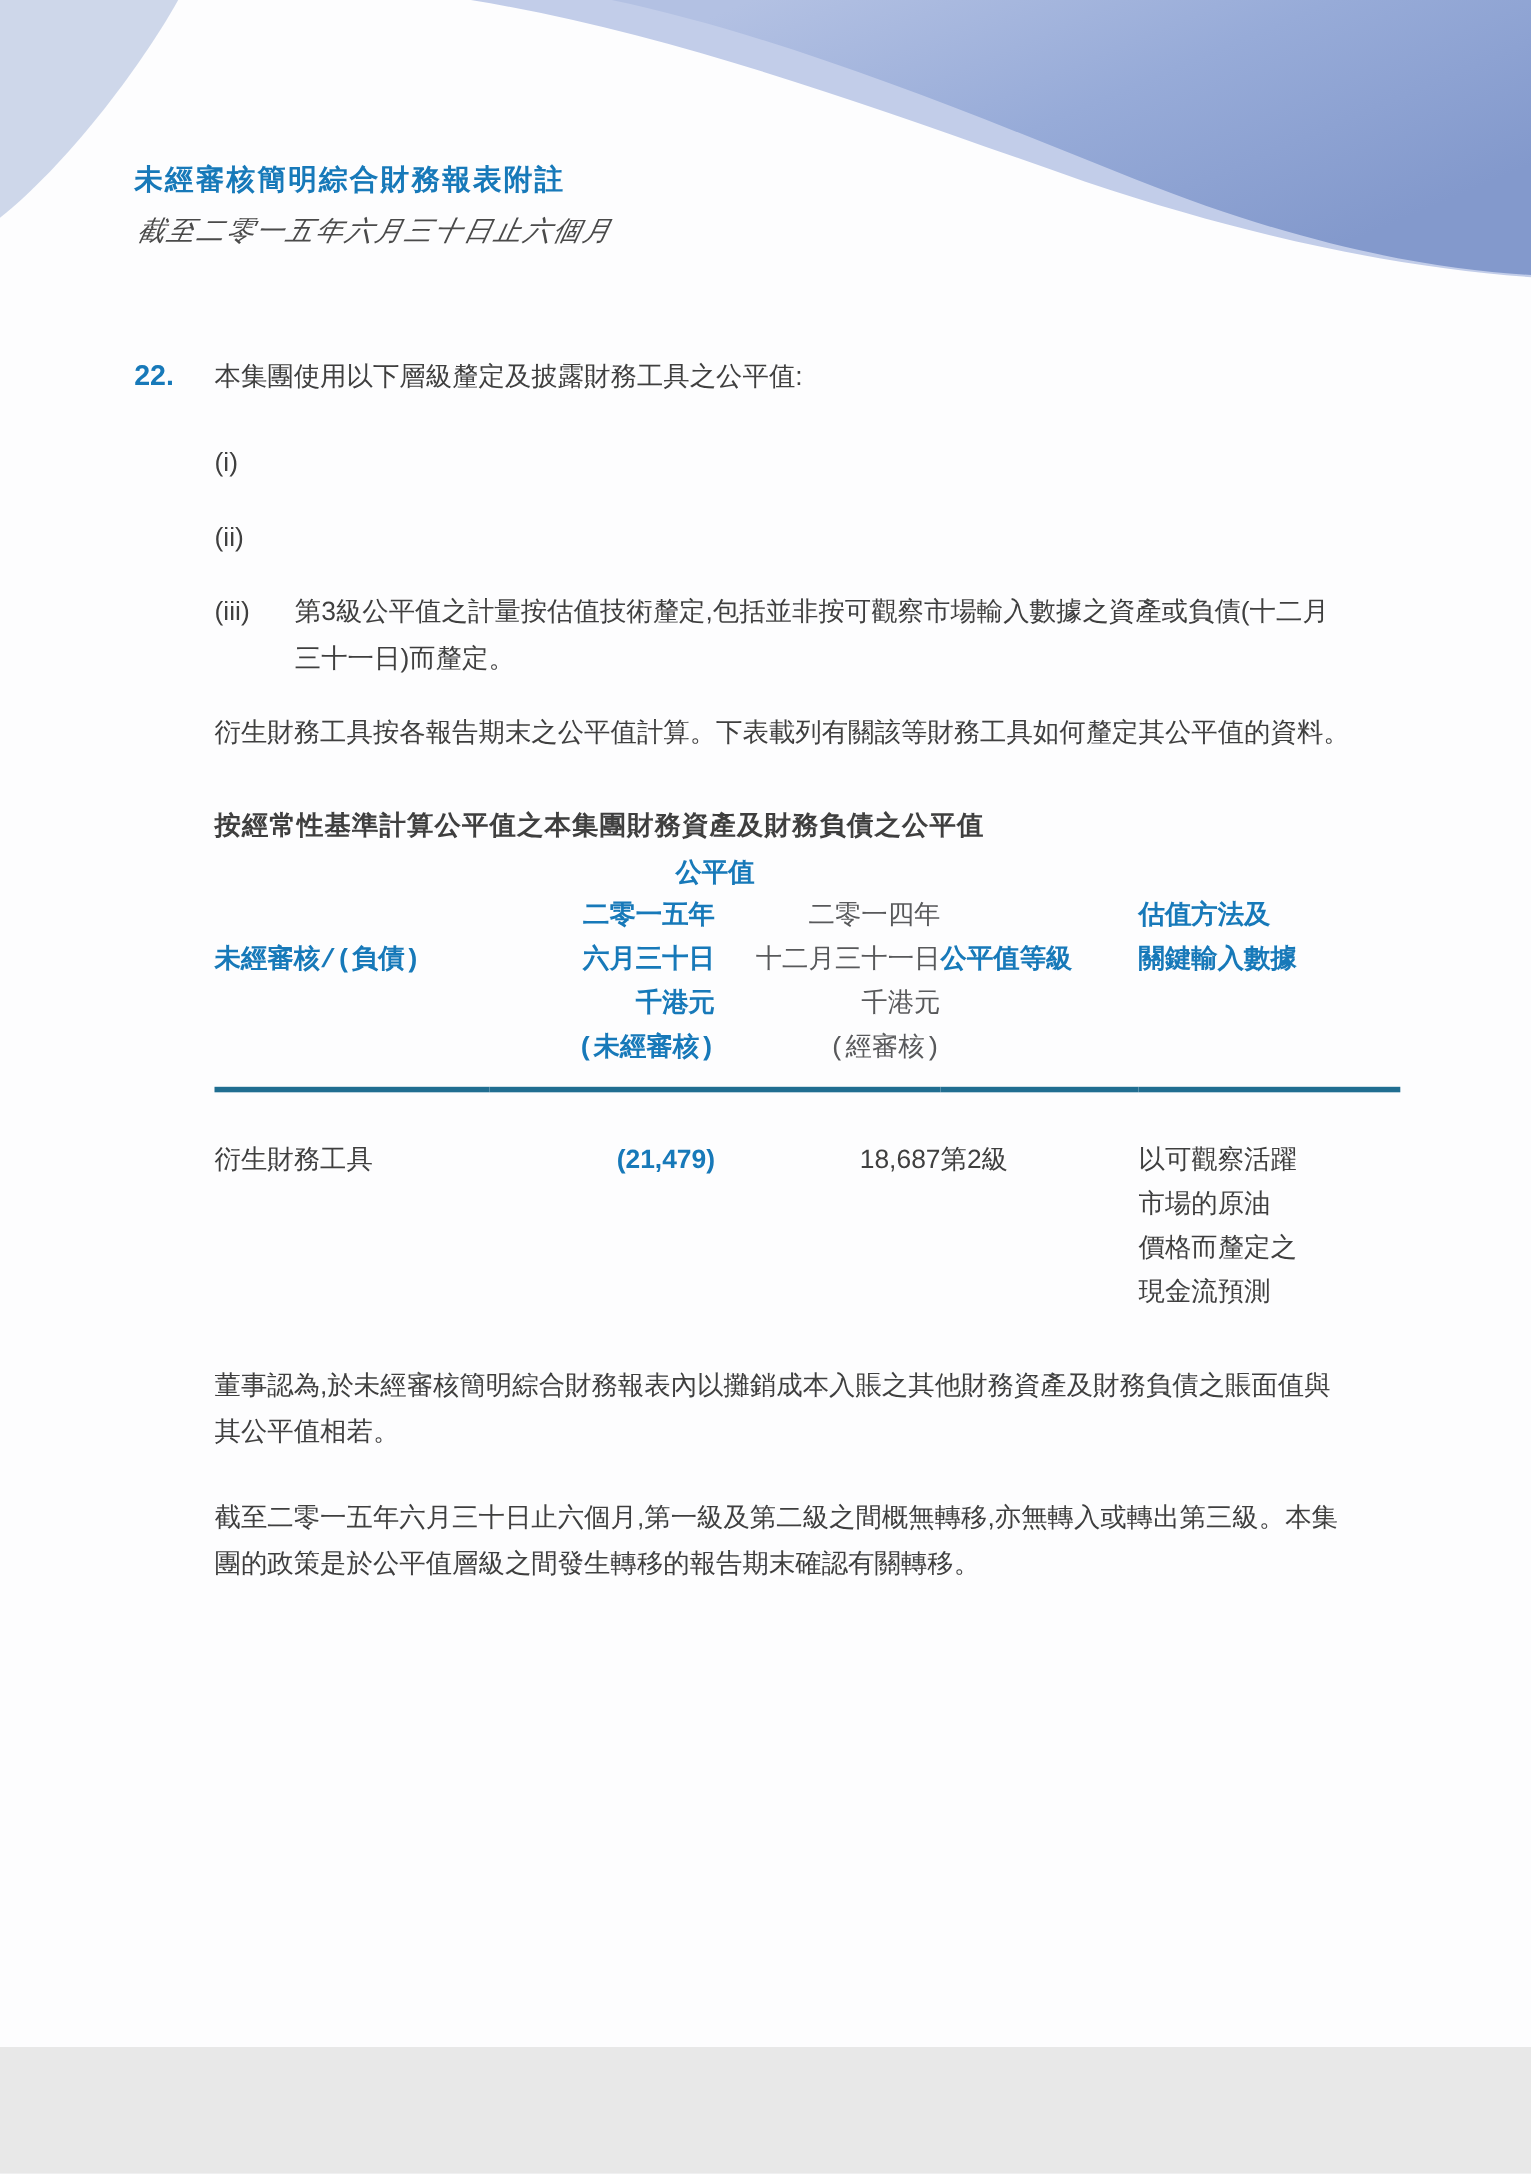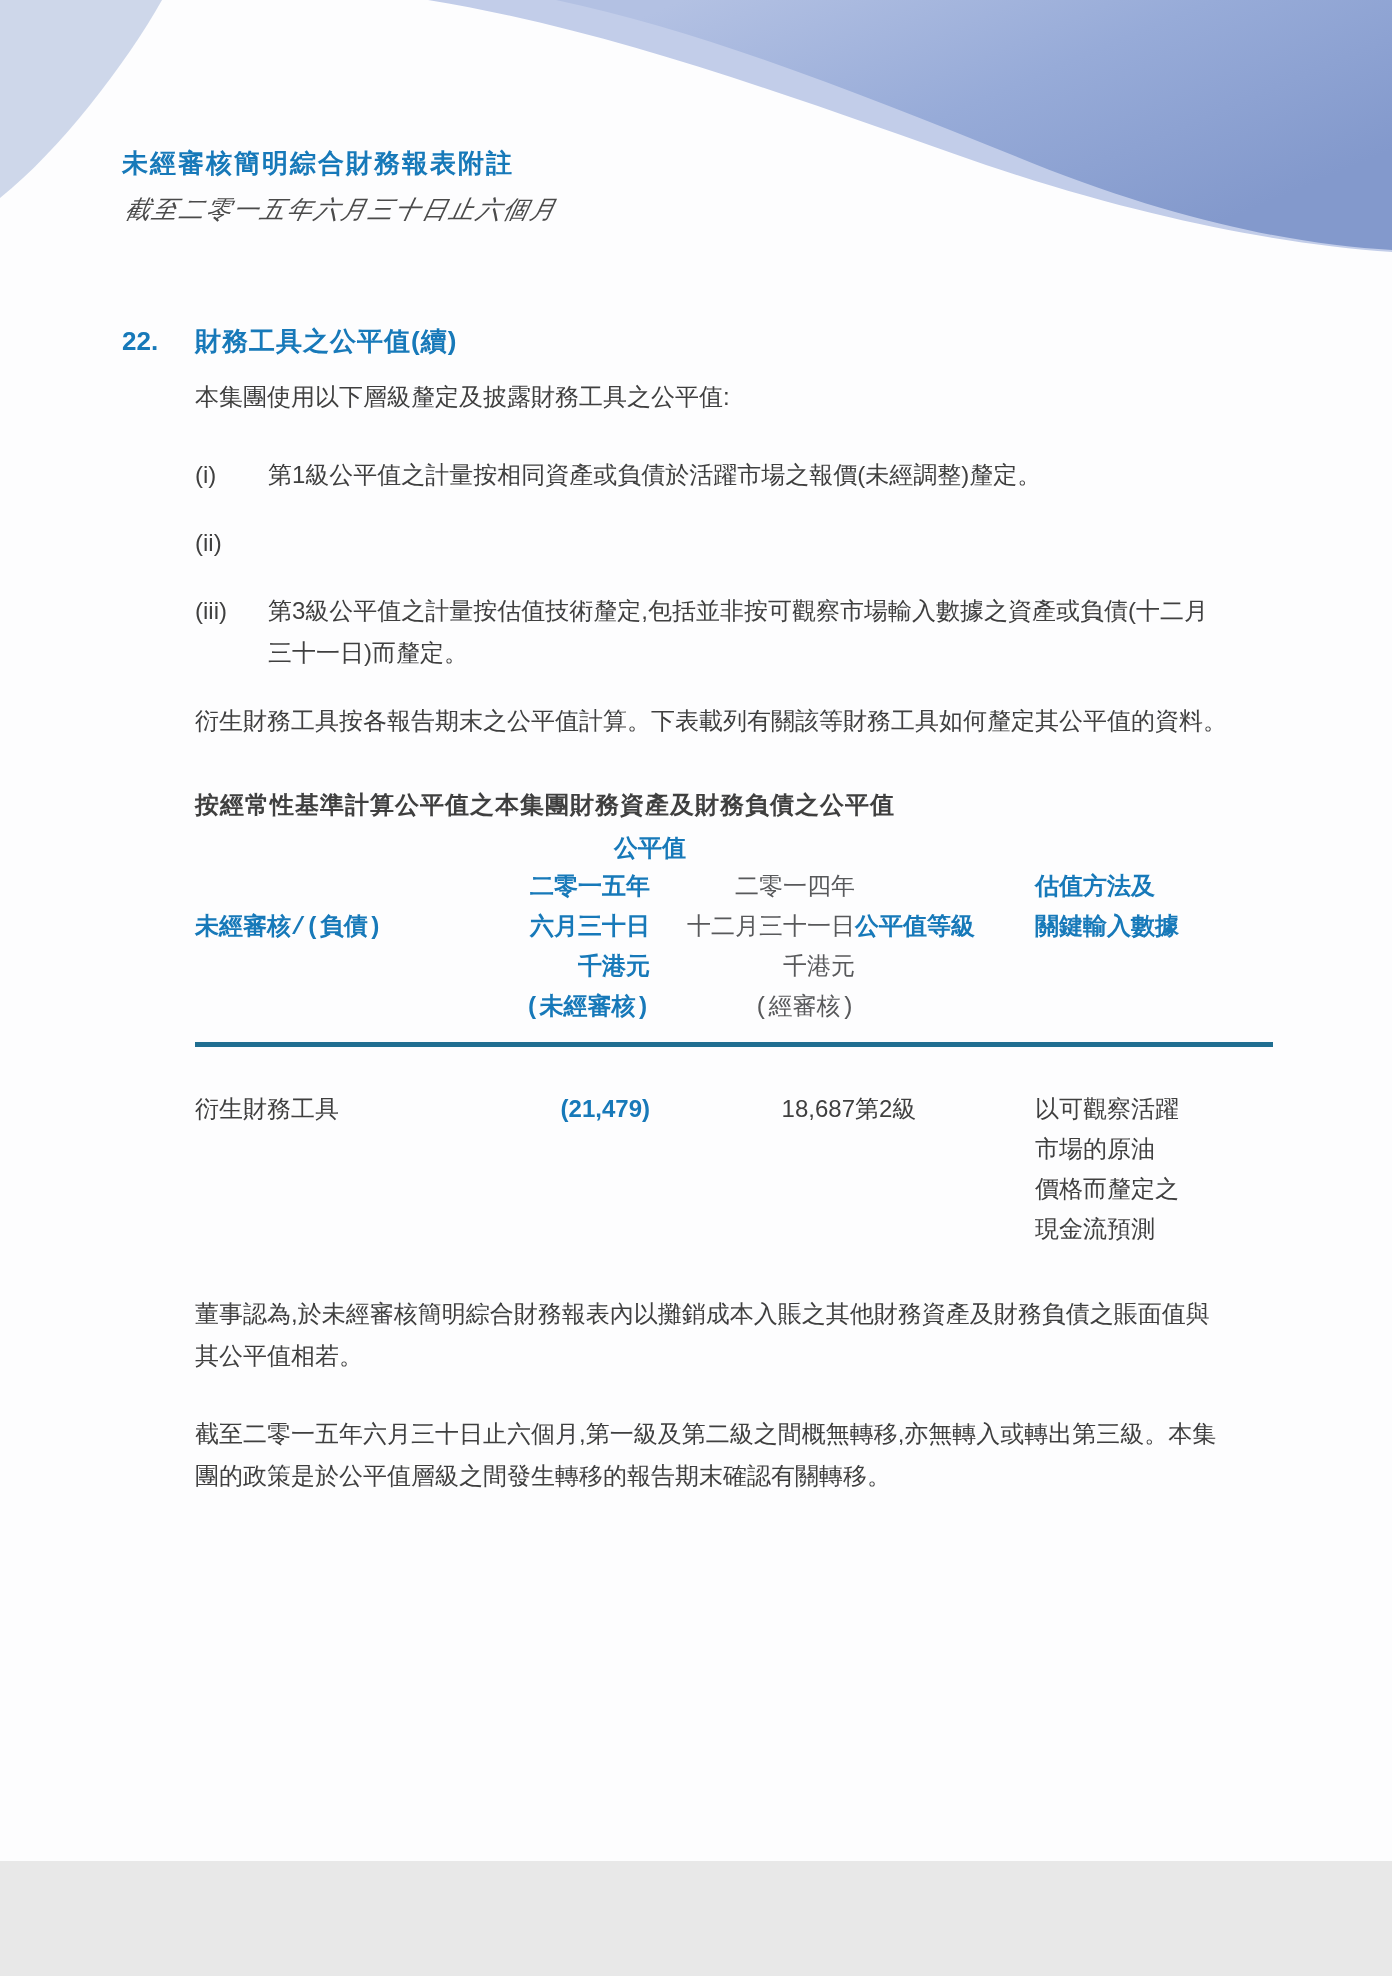--- a/index.html
+++ b/index.html
@@ -87,26 +87,24 @@
   <div class="content">
 
     <h1 class="header-title">未經審核簡明綜合財務報表附註</h1>
     <div>
       <span class="header-sub">截至二零一五年六月三十日止六個月</span>
     </div>
 
     <div class="section">
       <div class="sec-num">22.</div>
       <div class="sec-body">
-        <h2 class="sec-title">財務工具之公平值(續)</h2>
         <p class="body-text intro">本集團使用以下層級釐定及披露財務工具之公平值:</p>
 
         <div class="level">
           <div class="level-label body-text">(i)</div>
-          <div class="level-text body-text">第1級公平值之計量按相同資產或負債於活躍市場之報價(未經調整)釐定。</div>
         </div>
         <div class="level">
           <div class="level-label body-text">(ii)</div>
         </div>
         <div class="level">
           <div class="level-label body-text">(iii)</div>
           <div class="level-text body-text">第3級公平值之計量按估值技術釐定,包括並非按可觀察市場輸入數據之資產或負債(十二月三十一日)而釐定。</div>
         </div>
 
         <p class="body-text subpara">衍生財務工具按各報告期末之公平值計算。下表載列有關該等財務工具如何釐定其公平值的資料。</p>

